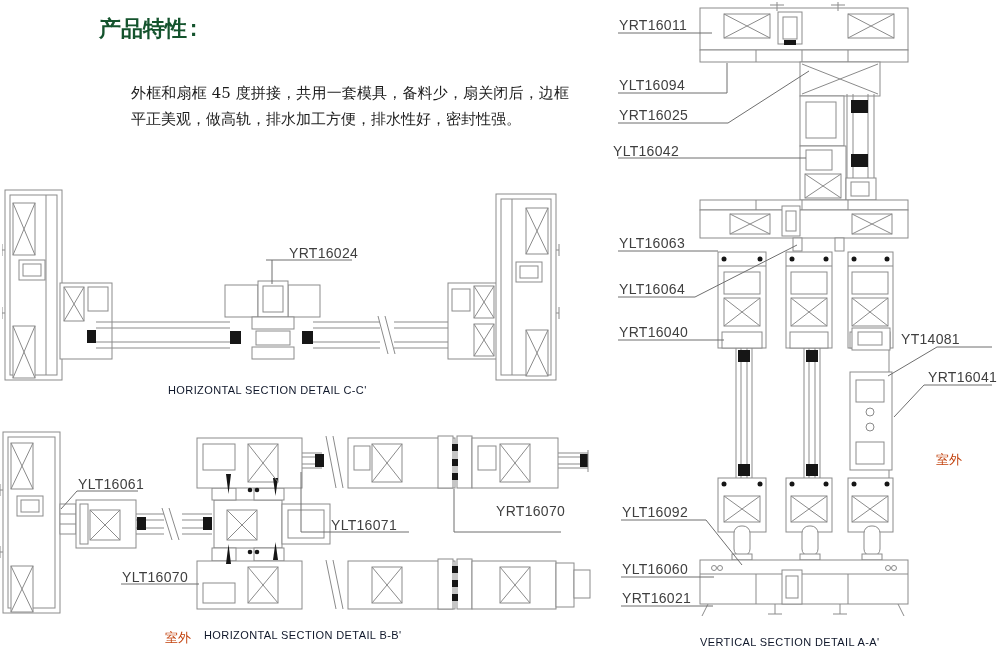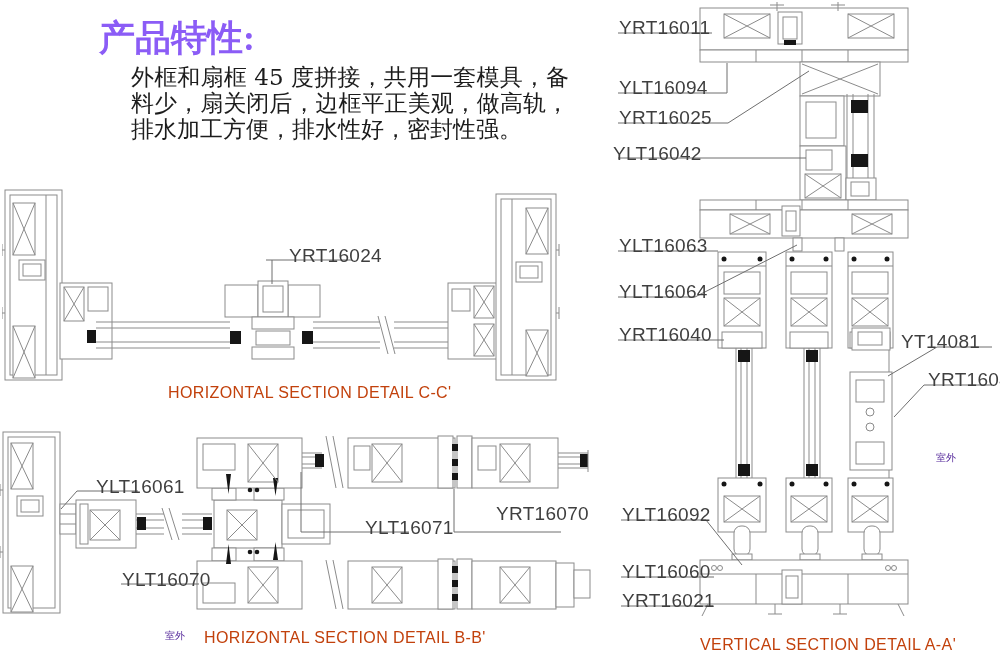--- a/index.html
+++ b/index.html
@@ -1,24 +1,24 @@
 <!DOCTYPE html>
 <html><head>
 <meta charset="utf-8">
 <style>
   html,body{margin:0;padding:0;}
   body{width:1000px;height:664px;position:relative;background:#fff;overflow:hidden;
        font-family:"Liberation Sans",sans-serif;}
-  .title{position:absolute;left:99px;top:14px;font-family:Liberation Serif, serif;
-         font-weight:bold;font-size:36px;color:#8b5cf6;white-space:nowrap;}
-  .desc{position:absolute;left:131px;top:64px;width:438px;font-family:"DejaVu Serif",serif;
-        font-size:23px;line-height:26px;color:#1c1c1c;text-align:justify;}
-  .lbl{position:absolute;font-size:19px;color:#3f3f3f;white-space:nowrap;letter-spacing:.3px;}
-  .cap{position:absolute;font-size:16px;color:#c2410c;white-space:nowrap;letter-spacing:.4px;}
-  .outdoor{position:absolute;font-family:Liberation Serif, serif;font-size:10px;color:#4c1d95;white-space:nowrap;}
+  .title{position:absolute;left:99px;top:14px;font-family:Liberation Mono, monospace;
+         font-weight:bold;font-size:22px;color:#14532d;white-space:nowrap;}
+  .desc{position:absolute;left:131px;top:80px;width:438px;font-family:"DejaVu Serif",serif;
+        font-size:15px;line-height:26px;color:#1c1c1c;text-align:justify;}
+  .lbl{position:absolute;font-size:14px;color:#3f3f3f;white-space:nowrap;letter-spacing:.3px;}
+  .cap{position:absolute;font-size:11px;color:#0f172a;white-space:nowrap;letter-spacing:.4px;}
+  .outdoor{position:absolute;font-family:Liberation Serif, serif;font-size:13px;color:#c2410c;white-space:nowrap;}
   svg.draw{position:absolute;z-index:1;}
   svg.overlay{position:absolute;left:0;top:0;z-index:5;pointer-events:none;}
   .lbl,.cap,.outdoor{z-index:6;}
   .f{fill:#fff;stroke:#8b8b8b;stroke-width:1;}
   .s{fill:none;stroke:#8b8b8b;stroke-width:1;}
   .k{fill:#161616;stroke:none;}
   rect.xb{fill:#fff;stroke:#8b8b8b;stroke-width:1;}
   .ld{stroke:#6f6f6f;stroke-width:1;fill:none;}
 </style>
 </head>
@@ -416,22 +416,22 @@
   <path class="ld" d="M618,297 H695 L797,245"></path>
   <path class="ld" d="M618,340 H724"></path>
   <path class="ld" d="M937,347 H992 M937,347 L888,376"></path>
   <path class="ld" d="M924,385 H992 M924,385 L894,417"></path>
   <path class="ld" d="M621,520 H706 L742,565"></path>
   <path class="ld" d="M621,577 H714"></path>
   <path class="ld" d="M621,606 H713"></path>
 </svg>
 
 <div class="lbl" style="left:289px;top:245px">YRT16024</div>
-<div class="lbl" style="left:96px;top:476px">YLT16061</div>
-<div class="lbl" style="left:365px;top:517px">YLT16071</div>
+<div class="lbl" style="left:78px;top:476px">YLT16061</div>
+<div class="lbl" style="left:331px;top:517px">YLT16071</div>
 <div class="lbl" style="left:496px;top:503px">YRT16070</div>
 <div class="lbl" style="left:122px;top:569px">YLT16070</div>
 <div class="lbl" style="left:619px;top:17px">YRT16011</div>
 <div class="lbl" style="left:619px;top:77px">YLT16094</div>
 <div class="lbl" style="left:619px;top:107px">YRT16025</div>
 <div class="lbl" style="left:613px;top:143px">YLT16042</div>
 <div class="lbl" style="left:619px;top:235px">YLT16063</div>
 <div class="lbl" style="left:619px;top:281px">YLT16064</div>
 <div class="lbl" style="left:619px;top:324px">YRT16040</div>
 <div class="lbl" style="left:901px;top:331px">YT14081</div>

